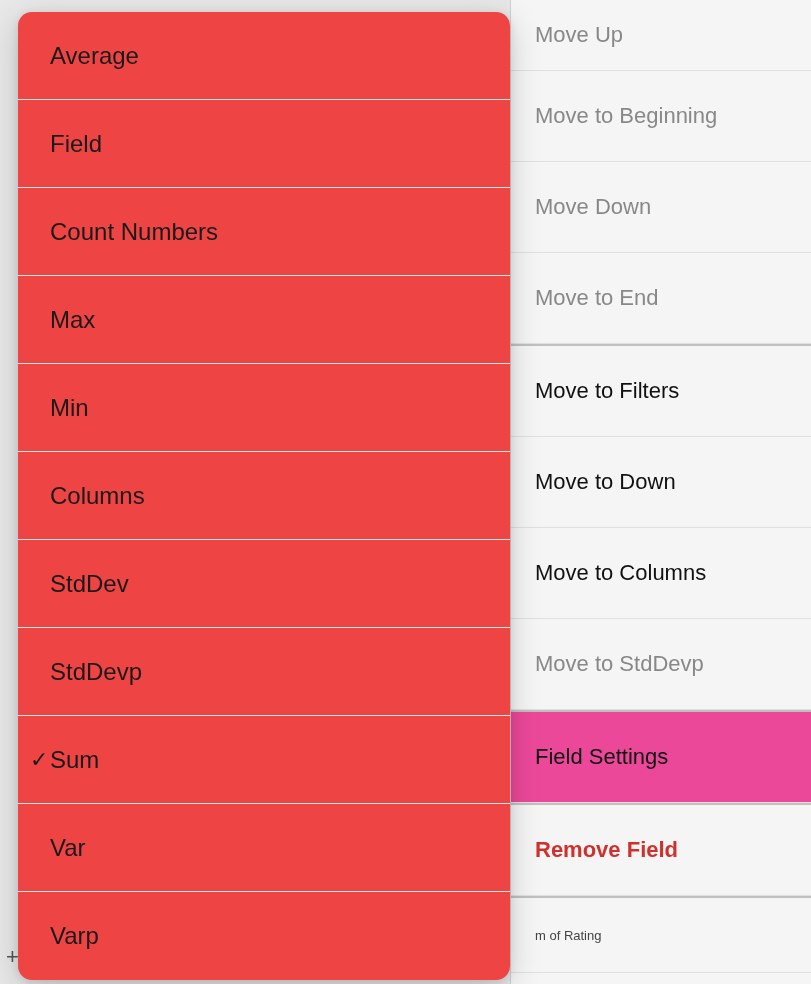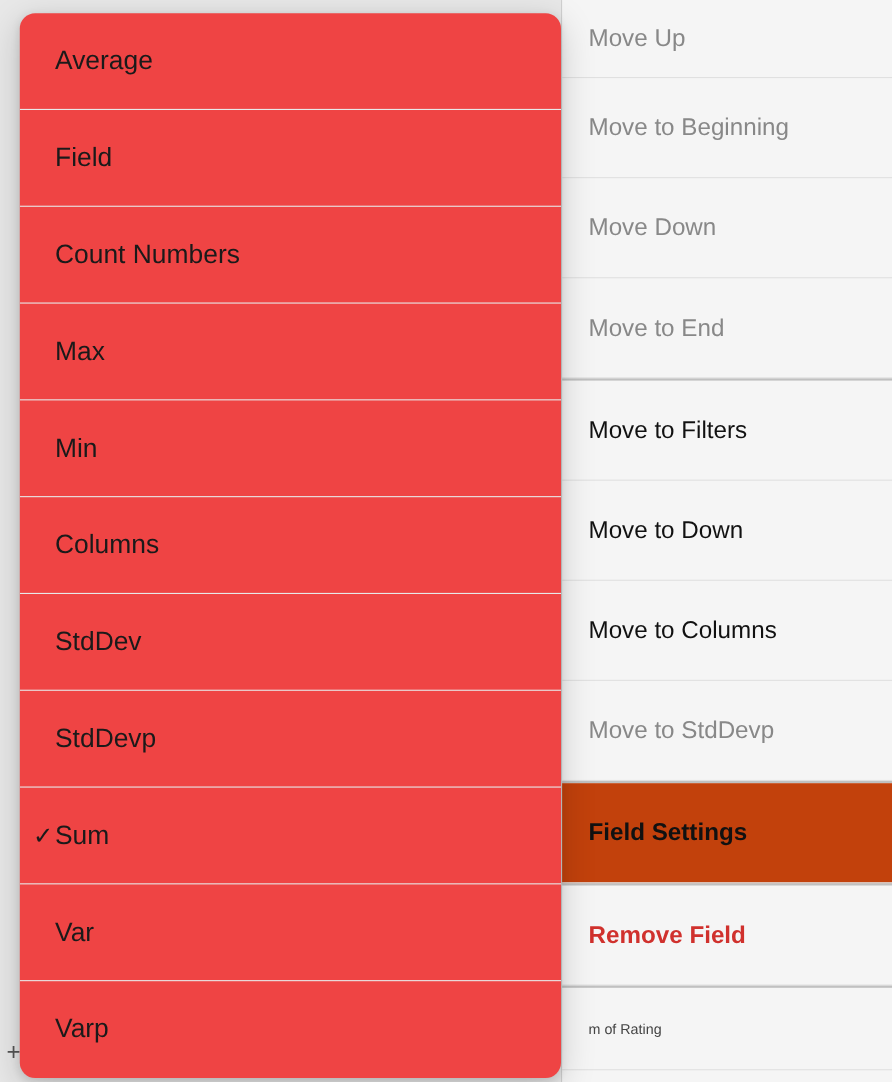--- a/index.html
+++ b/index.html
@@ -42,23 +42,23 @@
       color: #111;
       font-weight: 500;
     }
 
     .background-menu-item.red-item {
       color: #d0312d;
       font-weight: 700;
     }
 
     .background-menu-item.highlighted {
-      background-color: #c2410c;
+      background-color: #ec4899;
       color: #111;
-      font-weight: 700;
+      font-weight: 400;
     }
 
     .background-menu-item.last-item {
       color: #444;
       font-size: 13px;
       height: 75px;
     }
 
     .separator-line {
       height: 2px;

